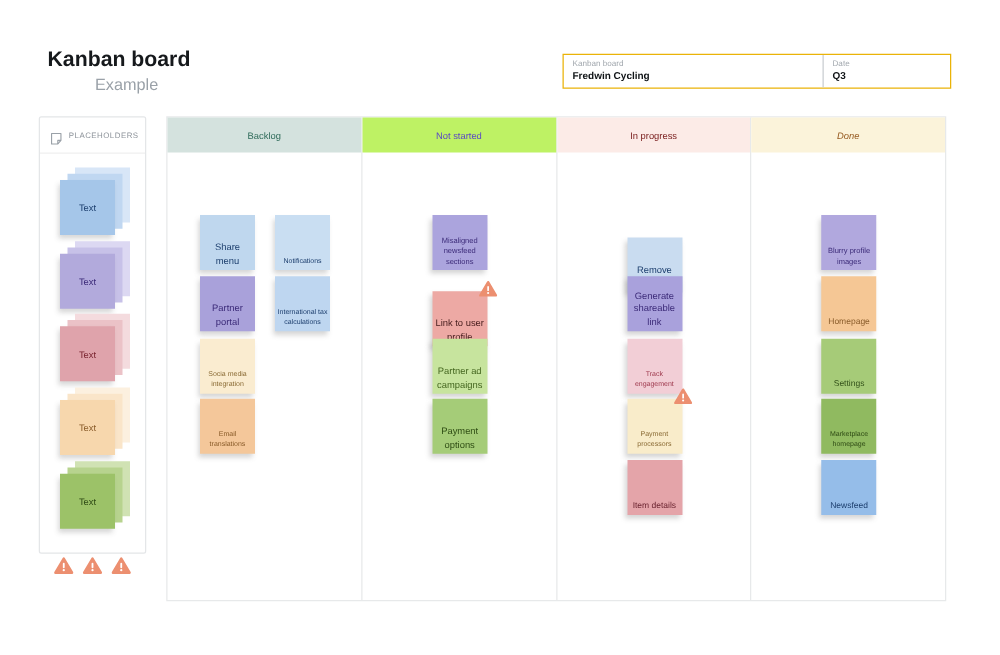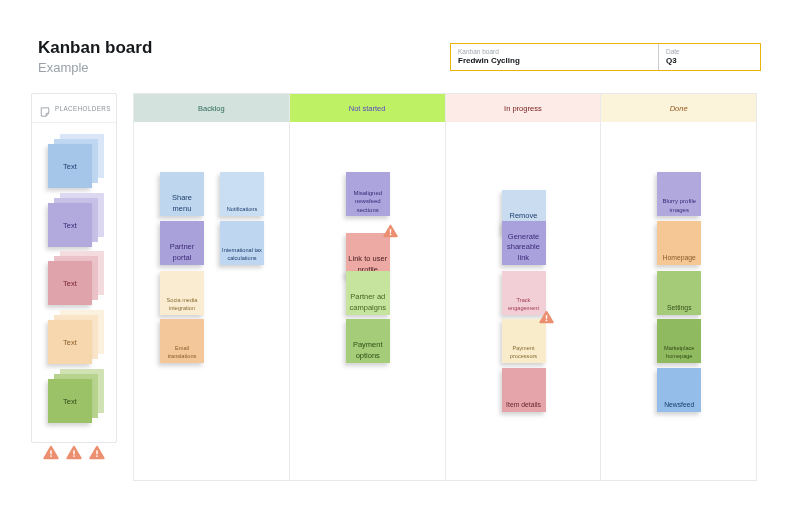--- a/index.html
+++ b/index.html
@@ -3,21 +3,21 @@
 <meta charset="utf-8">
 <style>
   html,body{margin:0;padding:0;background:#fff;}
   *{box-sizing:border-box;}
   .stage{position:relative;width:800px;height:524px;background:#ffffff;overflow:hidden;
          font-family:"Liberation Sans",sans-serif;}
 
   
   .title-block{position:absolute;left:38px;top:38px;}
   .page-title{font-size:17px;font-weight:700;color:#16191c;line-height:1.15;}
-  .page-subtitle{font-size:13px;color:#9aa1a8;margin-top:2px;}
+  .page-subtitle{font-size:13px;color:#9aa1a8;margin-top:2px;margin-left:38px;}
 
   .info-box{position:absolute;left:450px;top:43px;width:311px;height:28px;display:flex;
             border:1px solid #eab308;background:#fff;}
   .info-cell{padding:3px 7px 2px 7px;overflow:hidden;}
   .info-cell.first{flex:0 0 208px;border-right:1px solid #c9cdd1;}
   .info-cell.second{flex:1;}
   .info-label{font-size:6.5px;color:#a2a8ae;line-height:1.4;white-space:nowrap;}
   .info-value{font-size:8px;font-weight:700;color:#101417;line-height:1.35;white-space:nowrap;}
 
   

